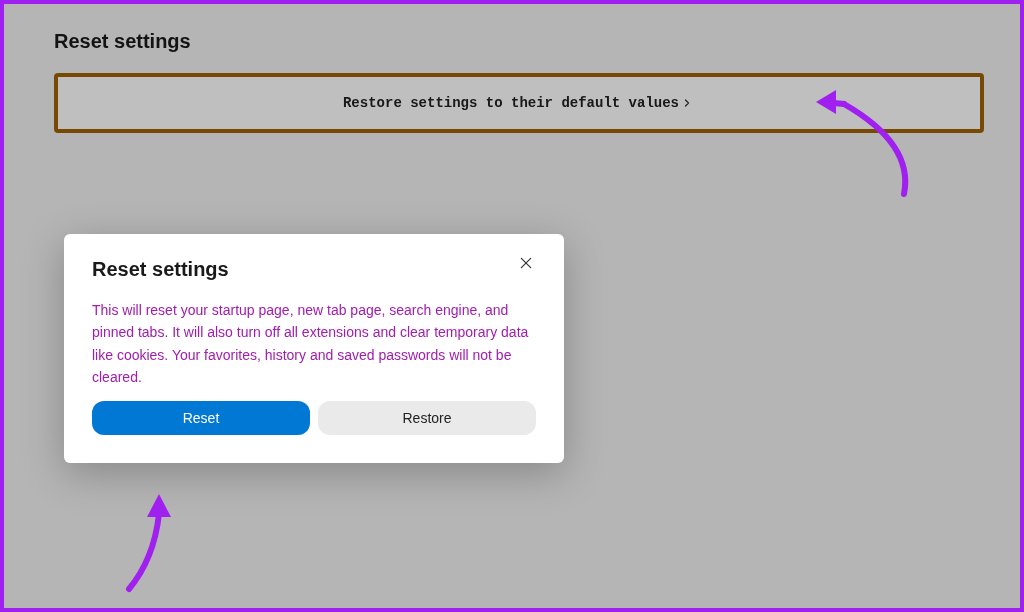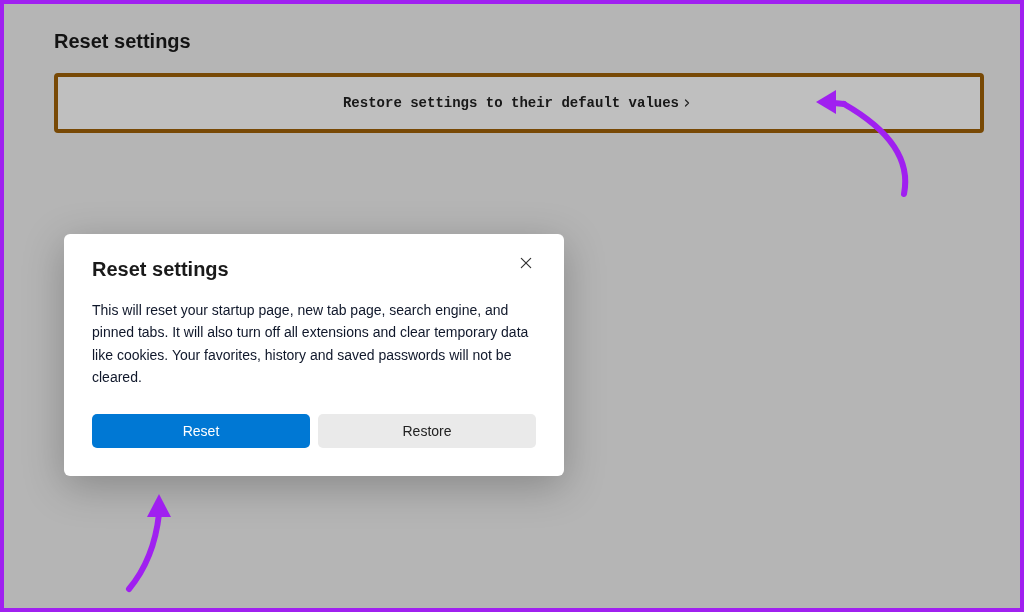--- a/index.html
+++ b/index.html
@@ -92,35 +92,35 @@
       align-items: center;
       justify-content: center;
       padding: 0;
       margin-top: -4px;
     }
     .close-btn svg {
       stroke: #333;
     }
     .dialog-body {
       font-size: 14px;
-      color: #0f172a;
+      color: #a21caf;
       line-height: 1.6;
-      margin-bottom: 25px;
+      margin-bottom: 12px;
     }
     .dialog-actions {
       display: flex;
       gap: 8px;
     }
     .btn {
       flex: 1;
       height: 34px;
       border: none;
       font-size: 14px;
       cursor: pointer;
-      border-radius: 5px;
+      border-radius: 12px;
       font-family: inherit;
     }
     .btn-primary {
       background: #0078d4;
       color: #fff;
       font-weight: 400;
     }
     .btn-secondary {
       background: #eaeaea;
       color: #222;

